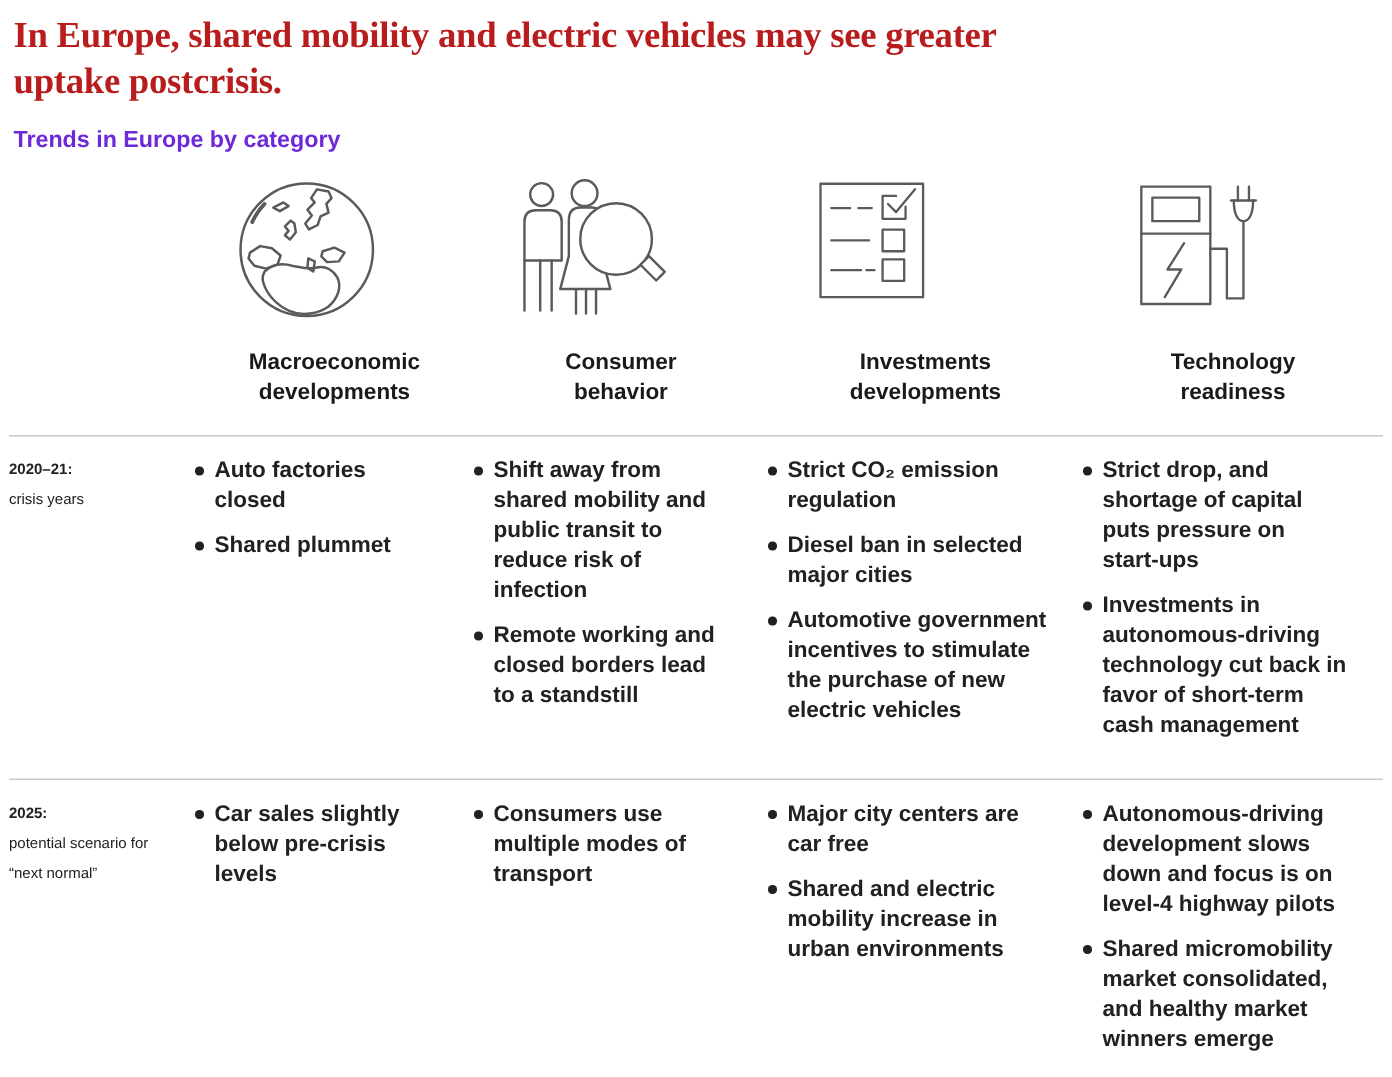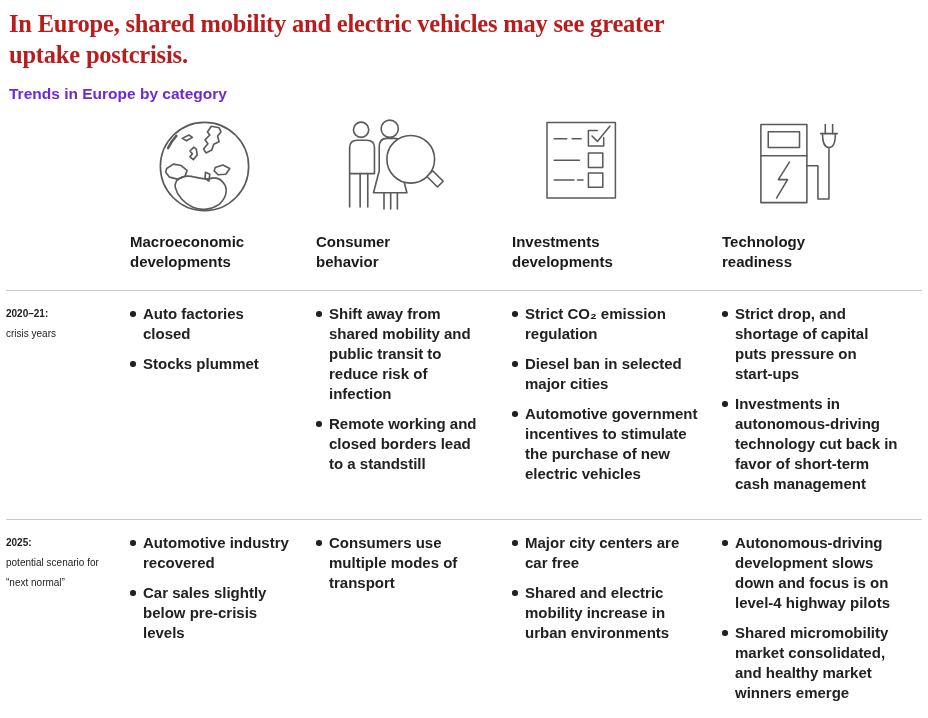--- a/index.html
+++ b/index.html
@@ -38,20 +38,21 @@
   .icon-cell { height: 100px; padding-left: 26px; }
   .icon-cell svg { display: block; }
 
   .header-row { margin-top: 14px; padding-bottom: 19px; }
   .col-header {
     font-size: 15px;
     font-weight: bold;
     line-height: 19.5px;
     white-space: pre-line;
     color: #1a1a1a;
+    text-align: center;
   }
 
   .trow {
     border-top: 1px solid #c9c9c9;
     padding-top: 13px;
     padding-bottom: 25px;
   }
   .row-label { padding-right: 14px; font-size: 10px; line-height: 20px; }
   .row-period { font-weight: bold; }
   .row-scenario { font-weight: normal; }
@@ -169,21 +170,21 @@
   </div>
 
   <div class="grid trow">
     <div class="row-label">
       <div class="row-period">2020–21:</div>
       <div class="row-scenario">crisis years</div>
     </div>
     <div class="cell">
       <ul>
         <li>Auto factories closed</li>
-        <li>Stocks plummet</li>
+        <li>Shared plummet</li>
       </ul>
     </div>
     <div class="cell">
       <ul>
         <li>Shift away from shared mobility and public transit to reduce risk of infection</li>
         <li>Remote working and closed borders lead to a standstill</li>
       </ul>
     </div>
     <div class="cell">
       <ul>
@@ -200,21 +201,20 @@
     </div>
   </div>
 
   <div class="grid trow">
     <div class="row-label">
       <div class="row-period">2025:</div>
       <div class="row-scenario">potential scenario for “next normal”</div>
     </div>
     <div class="cell">
       <ul>
-        <li>Automotive industry recovered</li>
         <li>Car sales slightly below pre-crisis levels</li>
       </ul>
     </div>
     <div class="cell">
       <ul>
         <li>Consumers use multiple modes of transport</li>
       </ul>
     </div>
     <div class="cell">
       <ul>

